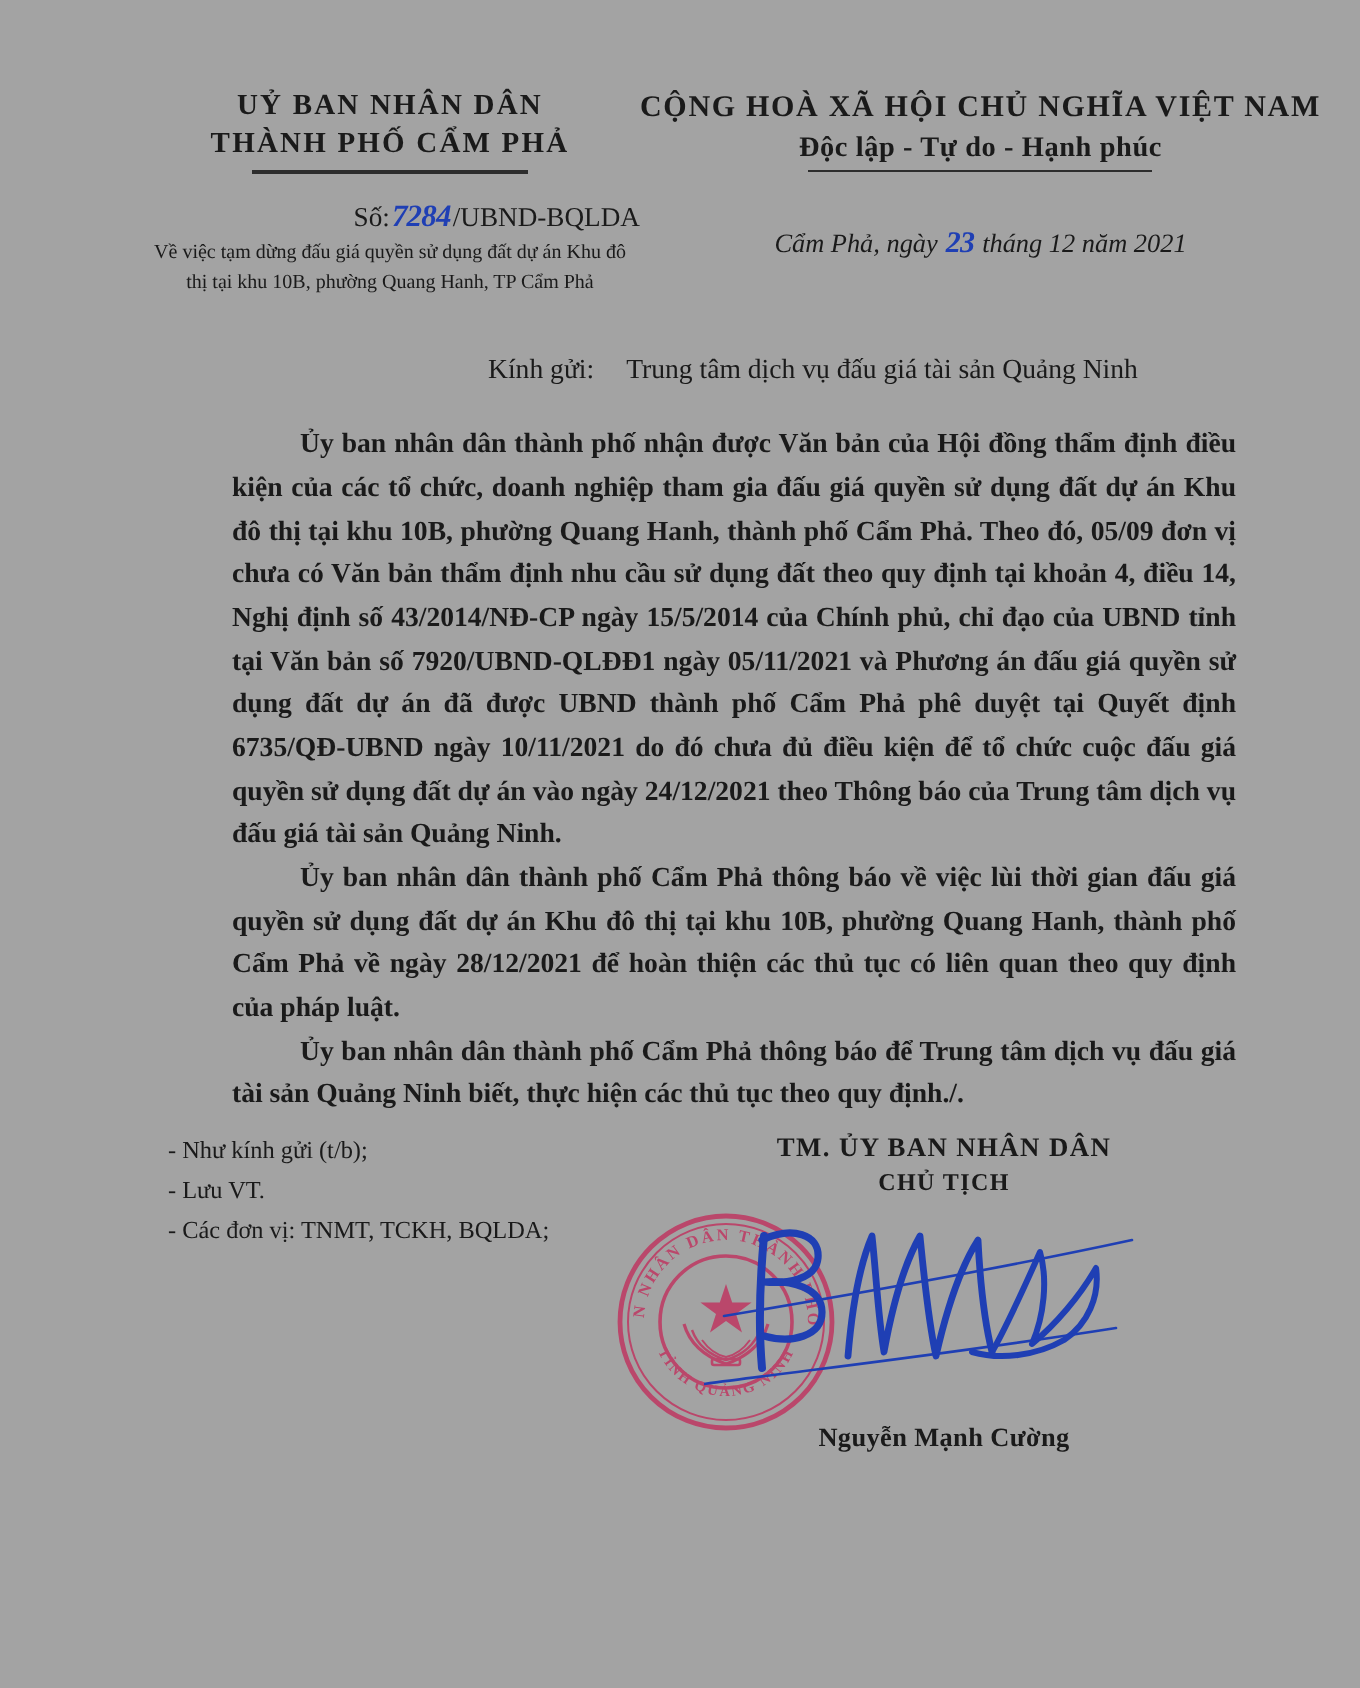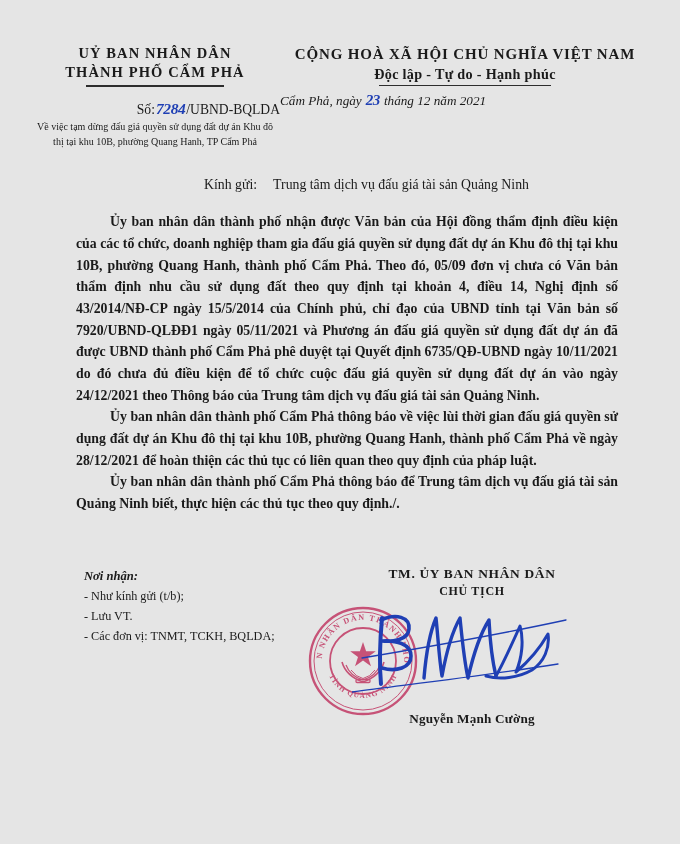--- a/index.html
+++ b/index.html
@@ -13,21 +13,22 @@
     height: 844px;
     position: relative;
     font-family: "Liberation Serif", "DejaVu Serif", serif;
     color: #1a1a1a;
     overflow: hidden;
   }
 
   .page {
     position: absolute;
     inset: 0;
-    background: #e5e5e5;
+    background: #a3a3a3;
+    padding-left: 40px;
   }
 
   
   .header {
     display: flex;
     align-items: flex-start;
     padding: 44px 30px 0 30px;
   }
   .hdr-left {
     width: 250px;
@@ -91,24 +92,24 @@
   }
   .subject {
     margin-top: 2px;
     font-size: 10px;
     line-height: 1.48;
     text-align: center;
     padding: 0 6px;
   }
 
   .place-date {
-    margin-top: 6px;
+    margin-top: 28px;
     font-style: italic;
     font-size: 13.2px;
-    text-align: left;
+    text-align: center;
     white-space: nowrap;
   }
   .place-date .handwrite {
     font-size: 15px;
     padding: 0 4px;
   }
 
   
   .kinh-gui {
     margin: 28px 0 0 0;
@@ -244,21 +245,20 @@
 
   <div class="body-text">
     <p>Ủy ban nhân dân thành phố nhận được Văn bản của Hội đồng thẩm định điều kiện của các tổ chức, doanh nghiệp tham gia đấu giá quyền sử dụng đất dự án Khu đô thị tại khu 10B, phường Quang Hanh, thành phố Cẩm Phả. Theo đó, 05/09 đơn vị chưa có Văn bản thẩm định nhu cầu sử dụng đất theo quy định tại khoản 4, điều 14, Nghị định số 43/2014/NĐ-CP ngày 15/5/2014 của Chính phủ, chỉ đạo của UBND tỉnh tại Văn bản số 7920/UBND-QLĐĐ1 ngày 05/11/2021 và Phương án đấu giá quyền sử dụng đất dự án đã được UBND thành phố Cẩm Phả phê duyệt tại Quyết định 6735/QĐ-UBND ngày 10/11/2021 do đó chưa đủ điều kiện để tổ chức cuộc đấu giá quyền sử dụng đất dự án vào ngày 24/12/2021 theo Thông báo của Trung tâm dịch vụ đấu giá tài sản Quảng Ninh.</p>
     <p>Ủy ban nhân dân thành phố Cẩm Phả thông báo về việc lùi thời gian đấu giá quyền sử dụng đất dự án Khu đô thị tại khu 10B, phường Quang Hanh, thành phố Cẩm Phả về ngày 28/12/2021 để hoàn thiện các thủ tục có liên quan theo quy định của pháp luật.</p>
     <p>Ủy ban nhân dân thành phố Cẩm Phả thông báo để Trung tâm dịch vụ đấu giá tài sản Quảng Ninh biết, thực hiện các thủ tục theo quy định./.</p>
   </div>
 
   <div class="footer">
 
     <div class="recipients">
-      <div class="rc-title">Nơi nhận:</div>
       <ul>
         <li>- Như kính gửi (t/b);</li>
         <li>- Lưu VT.</li>
         <li>- Các đơn vị: TNMT, TCKH, BQLDA;</li>
       </ul>
     </div>
 
     <div class="signature">
       <div class="sig-title1">TM. ỦY BAN NHÂN DÂN</div>
       <div class="sig-title2">CHỦ TỊCH</div>

